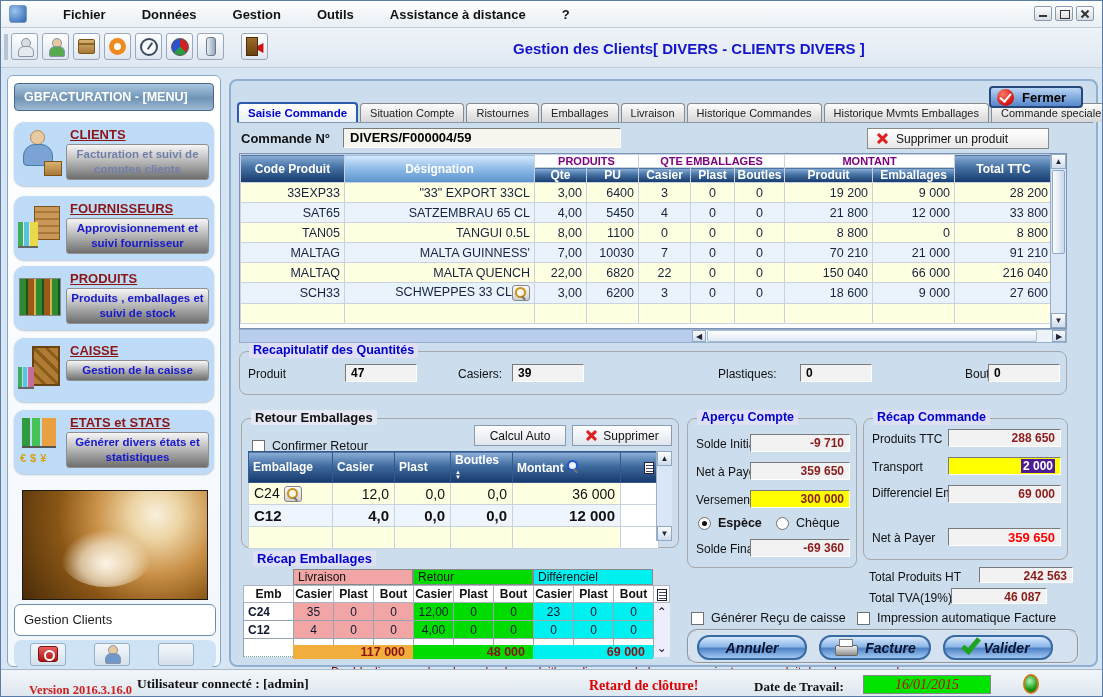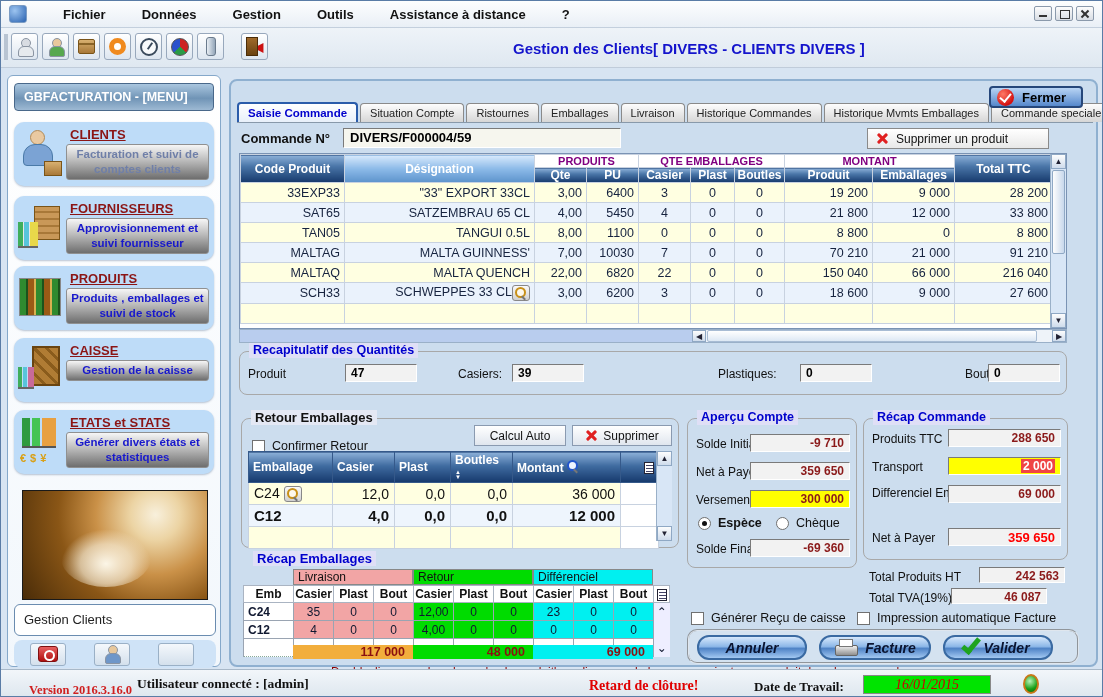--- a/index.html
+++ b/index.html
@@ -104,21 +104,21 @@
 
   
   .fs{position:absolute;border:1px solid #a8a8a8;border-radius:8px;}
   .legend{position:absolute;top:-9px;left:9px;background:#dfdff6;color:#0000cc;font-weight:bold;font-size:12.5px;padding:0 4px;line-height:15px;}
   .legend.dark{color:#111;background:#e4e8f4;font-size:13px;}
   .flabel{position:absolute;font-size:12px;color:#111;}
   .fbox{position:absolute;height:18px;background:#f2f2f2;border:1px solid;border-color:#7a7a7a #ffffff #ffffff #7a7a7a;font-size:12px;font-weight:bold;color:#000;padding:1px 5px;text-align:left;}
   .fbox.maroon{color:#8b1a1a;text-align:right;}
   .fbox.yellow{background:#ffff00;}
   .fbox.redval{color:#ff0000;font-size:13px;text-align:right;}
-  .sel-hl{background:#ef4444;color:#fff;padding:0 2px;}
+  .sel-hl{background:#4c1d95;color:#fff;padding:0 2px;}
 
   
   .rbtn{position:absolute;height:21px;background:linear-gradient(#ffffff,#e0e6ee);border:1px solid #8a9ab0;font-size:12px;color:#111;display:flex;align-items:center;justify-content:center;gap:6px;padding:0 6px;}
   .rtable{width:410px;}
   .rtable th{background:linear-gradient(180deg,#8cb0d8 0%,#3f6ba0 45%,#16396c 100%);color:#fff;font-size:12px;font-weight:bold;text-align:left;padding:1px 4px;height:18px;border:1px solid #35598a;}
   .rtable td{font-size:14px;color:#111;padding:1px 5px;height:22px;border:1px solid #c8d2e0;background:#ffffe1;}
   .rtable tr.alt td{background:#eef5fd;}
   .rtable tr.bold td{font-weight:bold;font-size:15px;}
   .mini-btn{display:inline-flex;width:18px;height:16px;background:linear-gradient(#fafafa,#d0d0d0);border:1px solid #888;border-radius:3px;align-items:center;justify-content:center;vertical-align:middle;}
   .mag{position:relative;width:12px;height:12px;display:inline-block;}
@@ -614,21 +614,21 @@
       <div class="flabel" style="left:8px;top:13px">Produits TTC</div>
       <div class="fbox maroon" style="left:84px;top:10px;width:113px">288 650</div>
       <div class="flabel" style="left:8px;top:41px">Transport</div>
       <div class="fbox yellow" style="left:84px;top:38px;width:113px;text-align:right"><span class="sel-hl">2 000</span></div>
       <div class="flabel" style="left:8px;top:67px">Differenciel Emb</div>
       <div class="fbox maroon" style="left:84px;top:66px;width:113px">69 000</div>
       <div class="flabel" style="left:8px;top:112px">Net à Payer</div>
       <div class="fbox redval" style="left:84px;top:109px;width:113px">359 650</div>
     </div>
     <div class="flabel" style="left:638px;top:489px">Total Produits HT</div>
-    <div class="fbox maroon" style="left:748px;top:486px;width:86px;height:16px">242 563</div>
+    <div class="fbox maroon" style="left:748px;top:486px;width:94px;height:16px">242 563</div>
     <div class="flabel" style="left:638px;top:510px">Total TVA(19%)</div>
     <div class="fbox maroon" style="left:720px;top:507px;width:96px;height:16px">46 087</div>
 
     <div class="optrow" style="left:460px;top:530px">
       <span class="cb"></span>
       <span>Générer Reçu de caisse</span>
     </div>
     <div class="optrow" style="left:626px;top:530px">
       <span class="cb"></span>
       <span>Impression automatique Facture</span>

